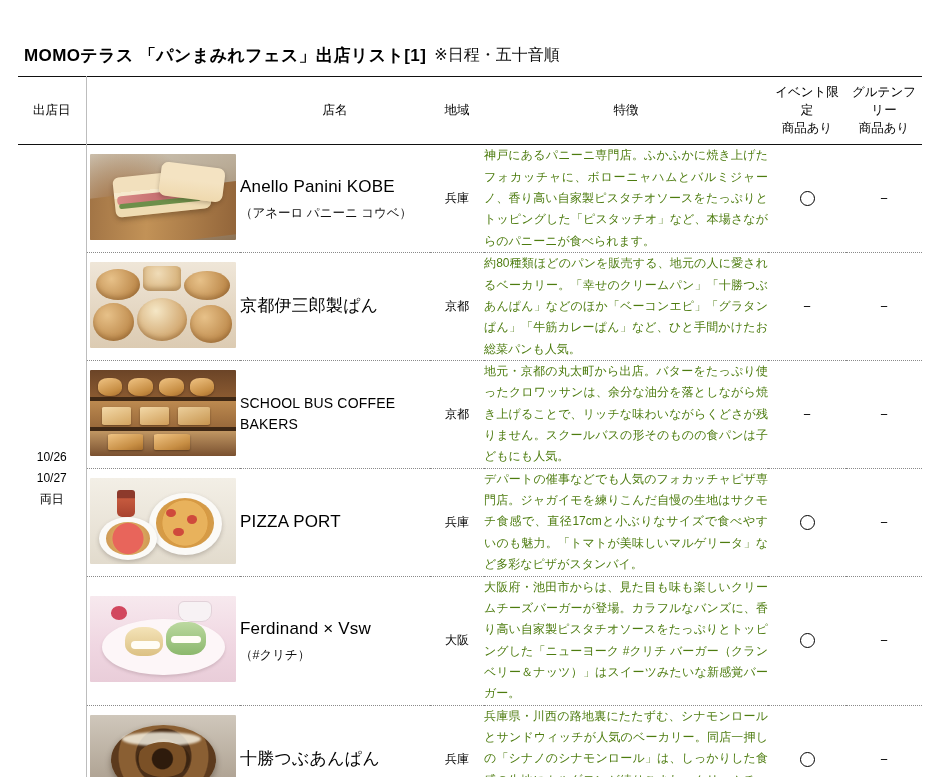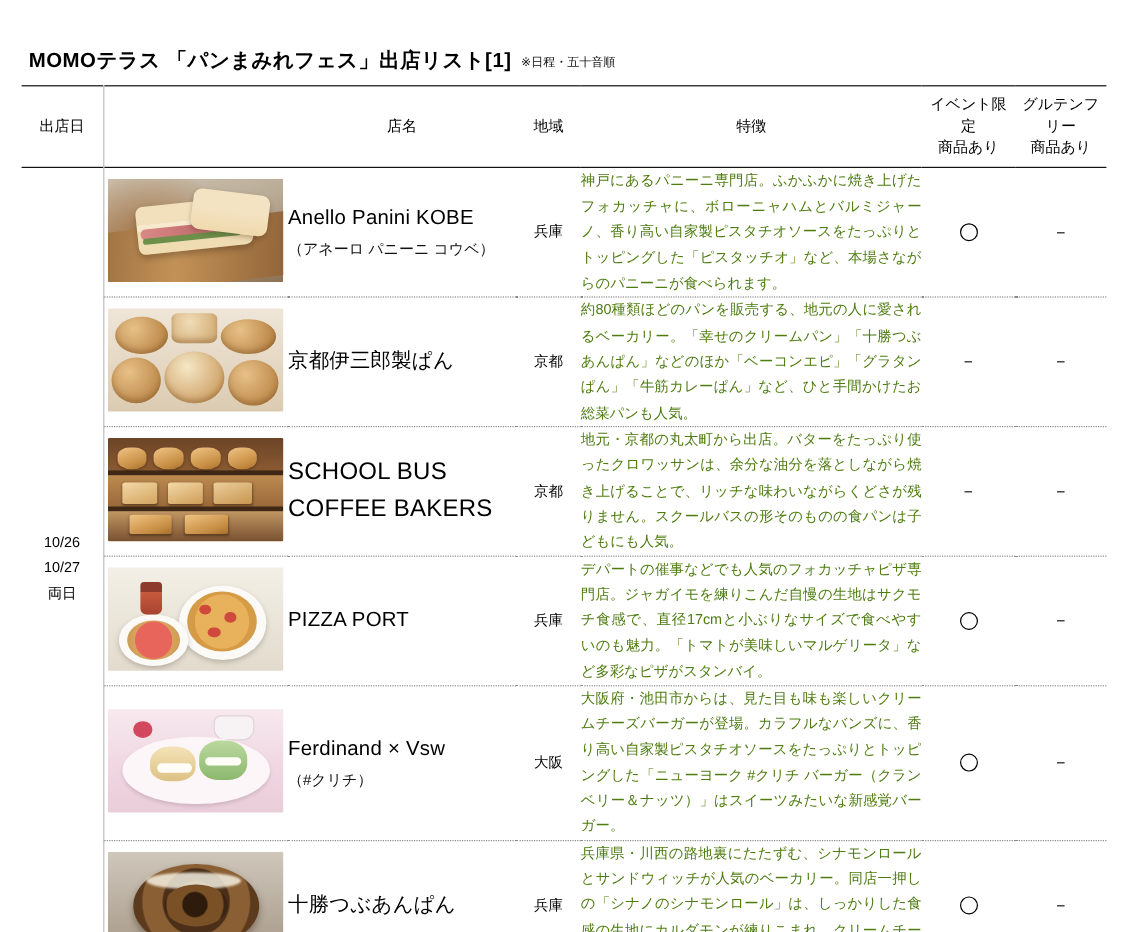--- a/index.html
+++ b/index.html
@@ -27,21 +27,21 @@
     align-items: baseline;
     padding: 12px 4px 9px 6px;
   }
   .title-main {
     font-size: 17px;
     font-weight: bold;
     letter-spacing: 0.4px;
     color: #000;
   }
   .title-note {
-    font-size: 10px;
+    font-size: 16px;
     margin-left: 8px;
     color: #111;
     position: relative;
     top: -1px;
     margin-top: 34px;
   }
   
   .tbl {
     width: 904px;
     border-collapse: collapse;
@@ -95,21 +95,21 @@
   .shop-cell {
     padding: 4px 6px;
     line-height: 1.55;
   }
   .shop-name {
     font-size: 17px;
     color: #000;
     letter-spacing: 0.2px;
   }
   .shop-name.small {
-    font-size: 20px;
+    font-size: 14px;
   }
   .shop-sub {
     font-size: 12.5px;
     margin-top: 3px;
     color: #111;
   }
   .area-cell {
     text-align: center;
     font-size: 13px;
     color: #000;

